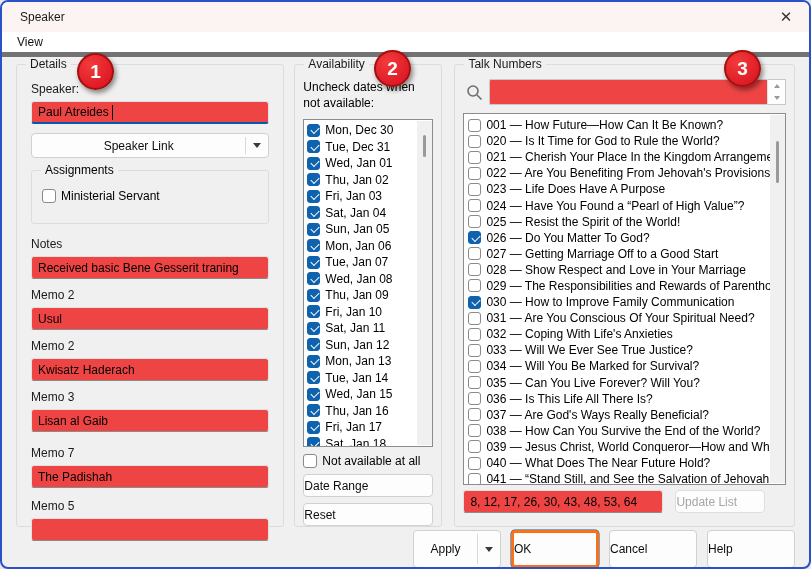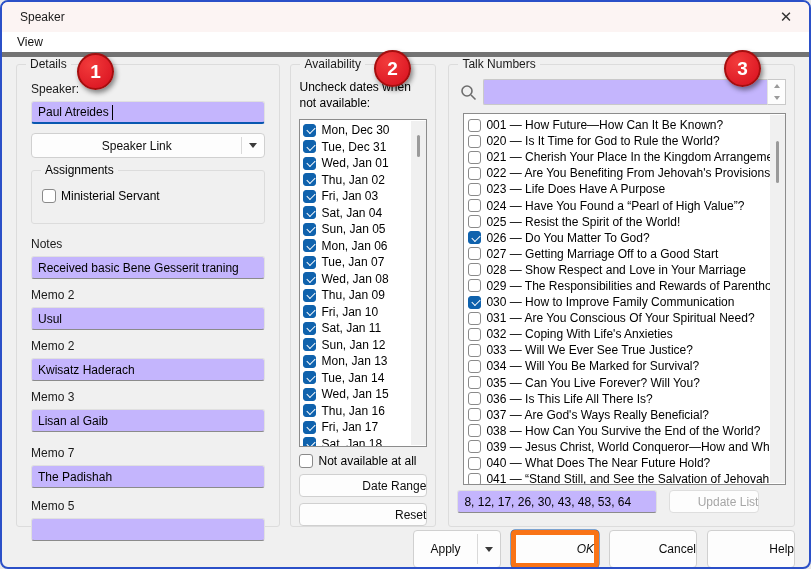--- a/index.html
+++ b/index.html
@@ -20,37 +20,37 @@
     display:flex; flex-direction:column; }
   .columns { display:flex; flex:1; }
   .groupbox { position:relative; border:1px solid #dcdcdc; border-radius:3px; height:463px; }
   .group-label { position:absolute; top:-8px; left:9px; background:#f0f0f0; padding:0 4px;
     font-size:12px; color:#1a1a1a; }
   .col-details { width:292px; margin-right:10px; }
   .col-avail { width:161px; margin-right:12px; }
   .col-talks { flex:1; }
   
   .field-label { font-size:12px; color:#1a1a1a; margin:9px 0 5px 0; }
-  .txt { width:100%; height:23px; background:#c4b5fd; border:1px solid #e0e0e0; border-bottom:1px solid #8b8b8b;
+  .txt { width:100%; height:23px; background:#ef4444; border:1px solid #e0e0e0; border-bottom:1px solid #8b8b8b;
     border-radius:3px; font-family:"Liberation Sans", sans-serif; font-size:12px; padding:0 6px; color:#000; outline:none; }
   .txt.focused { border-bottom:2px solid #0857b0; }
   .field-wrap { position:relative; }
   .caret { position:absolute; left:81px; top:4px; width:1px; height:15px; background:#000; }
   
   .btn { height:23px; background:#fdfdfd; border:1px solid #d0d0d0; border-radius:4px;
     font-family:"Liberation Sans", sans-serif; font-size:12px; color:#0d0d0d;
-    display:flex; align-items:center; justify-content:flex-end; cursor:default; }
+    display:flex; align-items:center; justify-content:space-between; cursor:default; }
   .split-btn { display:flex; align-items:stretch; padding:0; }
   .split-main { flex:1; display:flex; align-items:center; justify-content:center; }
   .split-sep { width:1px; background:#d9d9d9; margin:3px 0; }
   .split-arrow { width:22px; display:flex; align-items:center; justify-content:center; }
   .tri-down { width:0; height:0; border-left:4px solid transparent; border-right:4px solid transparent;
     border-top:5px solid #3a3a3a; }
   .btn.disabled { color:#a6a6a6; border-color:#dedede; }
-  .btn.default-btn { border:5px solid #f97316; box-shadow:0 0 0 0.5px #0857b0;font-style:italic; }
+  .btn.default-btn { border:3px solid #f97316; box-shadow:0 0 0 0.5px #0857b0; }
   
   .cb { width:14px; height:14px; border:1px solid #8a8a8a; border-radius:3px; background:#fff;
     display:inline-block; position:relative; flex:none; }
   .cb.checked { background:#0f62ad; border-color:#0f62ad; }
   .cb.checked::after { content:""; position:absolute; left:3px; top:3px; width:7px; height:4px;
     border-left:1.6px solid #fff; border-bottom:1.6px solid #fff; transform:rotate(-45deg); }
   .cb-row { display:flex; align-items:center; font-size:12px; color:#000; }
   .cb-row .cb { margin-right:5px; }
   
   .assign-box { position:relative; border:1px solid #dcdcdc; border-radius:3px; height:54px; margin-top:12px;
@@ -75,21 +75,21 @@
   .search-row { display:flex; align-items:center; margin-bottom:8px; }
   .search-icon { width:22px; display:flex; align-items:center; justify-content:center; margin-right:4px; }
   .search-input { flex:1; height:26px; border:1px solid #c9c9c9; border-radius:2px 0 0 2px; border-right:none; }
   .spinner { width:19px; height:26px; border:1px solid #c9c9c9; border-left:1px solid #e3e3e3;
     display:flex; flex-direction:column; background:#fdfdfd; }
   .spin-btn { flex:1; display:flex; align-items:center; justify-content:center; }
   .tri-up-sm { width:0; height:0; border-left:3.5px solid transparent; border-right:3.5px solid transparent;
     border-bottom:4px solid #9a9a9a; }
   .tri-down-sm { width:0; height:0; border-left:3.5px solid transparent; border-right:3.5px solid transparent;
     border-top:4px solid #9a9a9a; }
-  .talk-list { height:372px; padding:3px 0 0 4px;margin-left:6px; }
+  .talk-list { height:372px; padding:3px 0 0 4px; }
   .talk-list .list-row { height:16.1px; overflow:hidden; }
   .talks-bottom { display:flex; align-items:center; margin-top:5px; }
   .numbers-input { width:200px; }
   .talks-bottom .btn { width:90px; margin-left:12px; }
   
   .footer { height:28px; margin-top:8px; display:flex; justify-content:flex-end; align-items:center; }
   .footer .btn { width:88px; height:38px; margin-left:10px; }
   .footer .split-btn { width:88px; }
   
   .badge { position:absolute; width:37px; height:37px; border-radius:50%;

